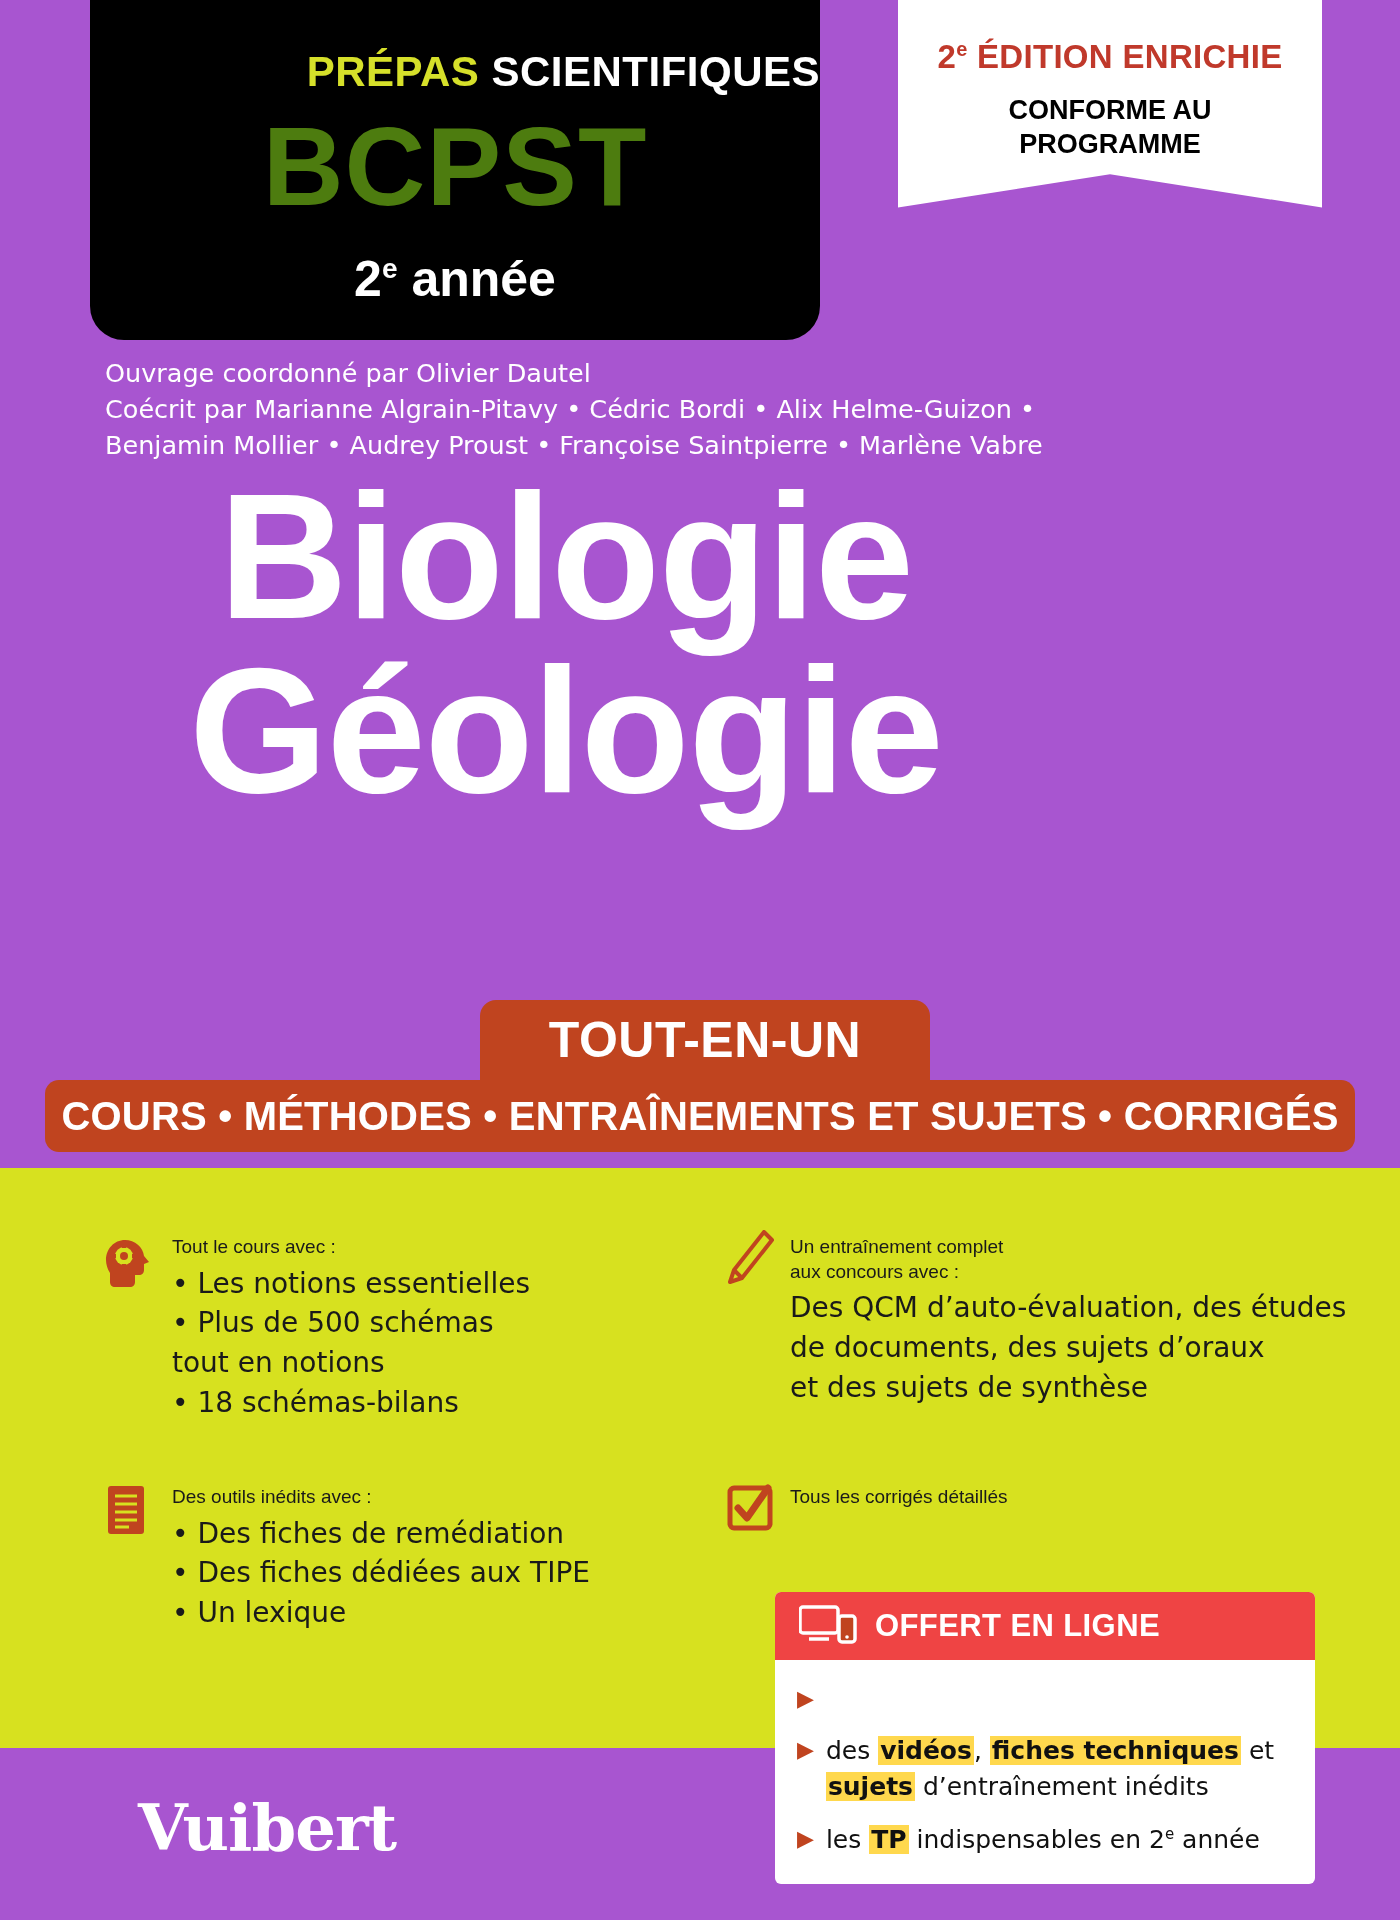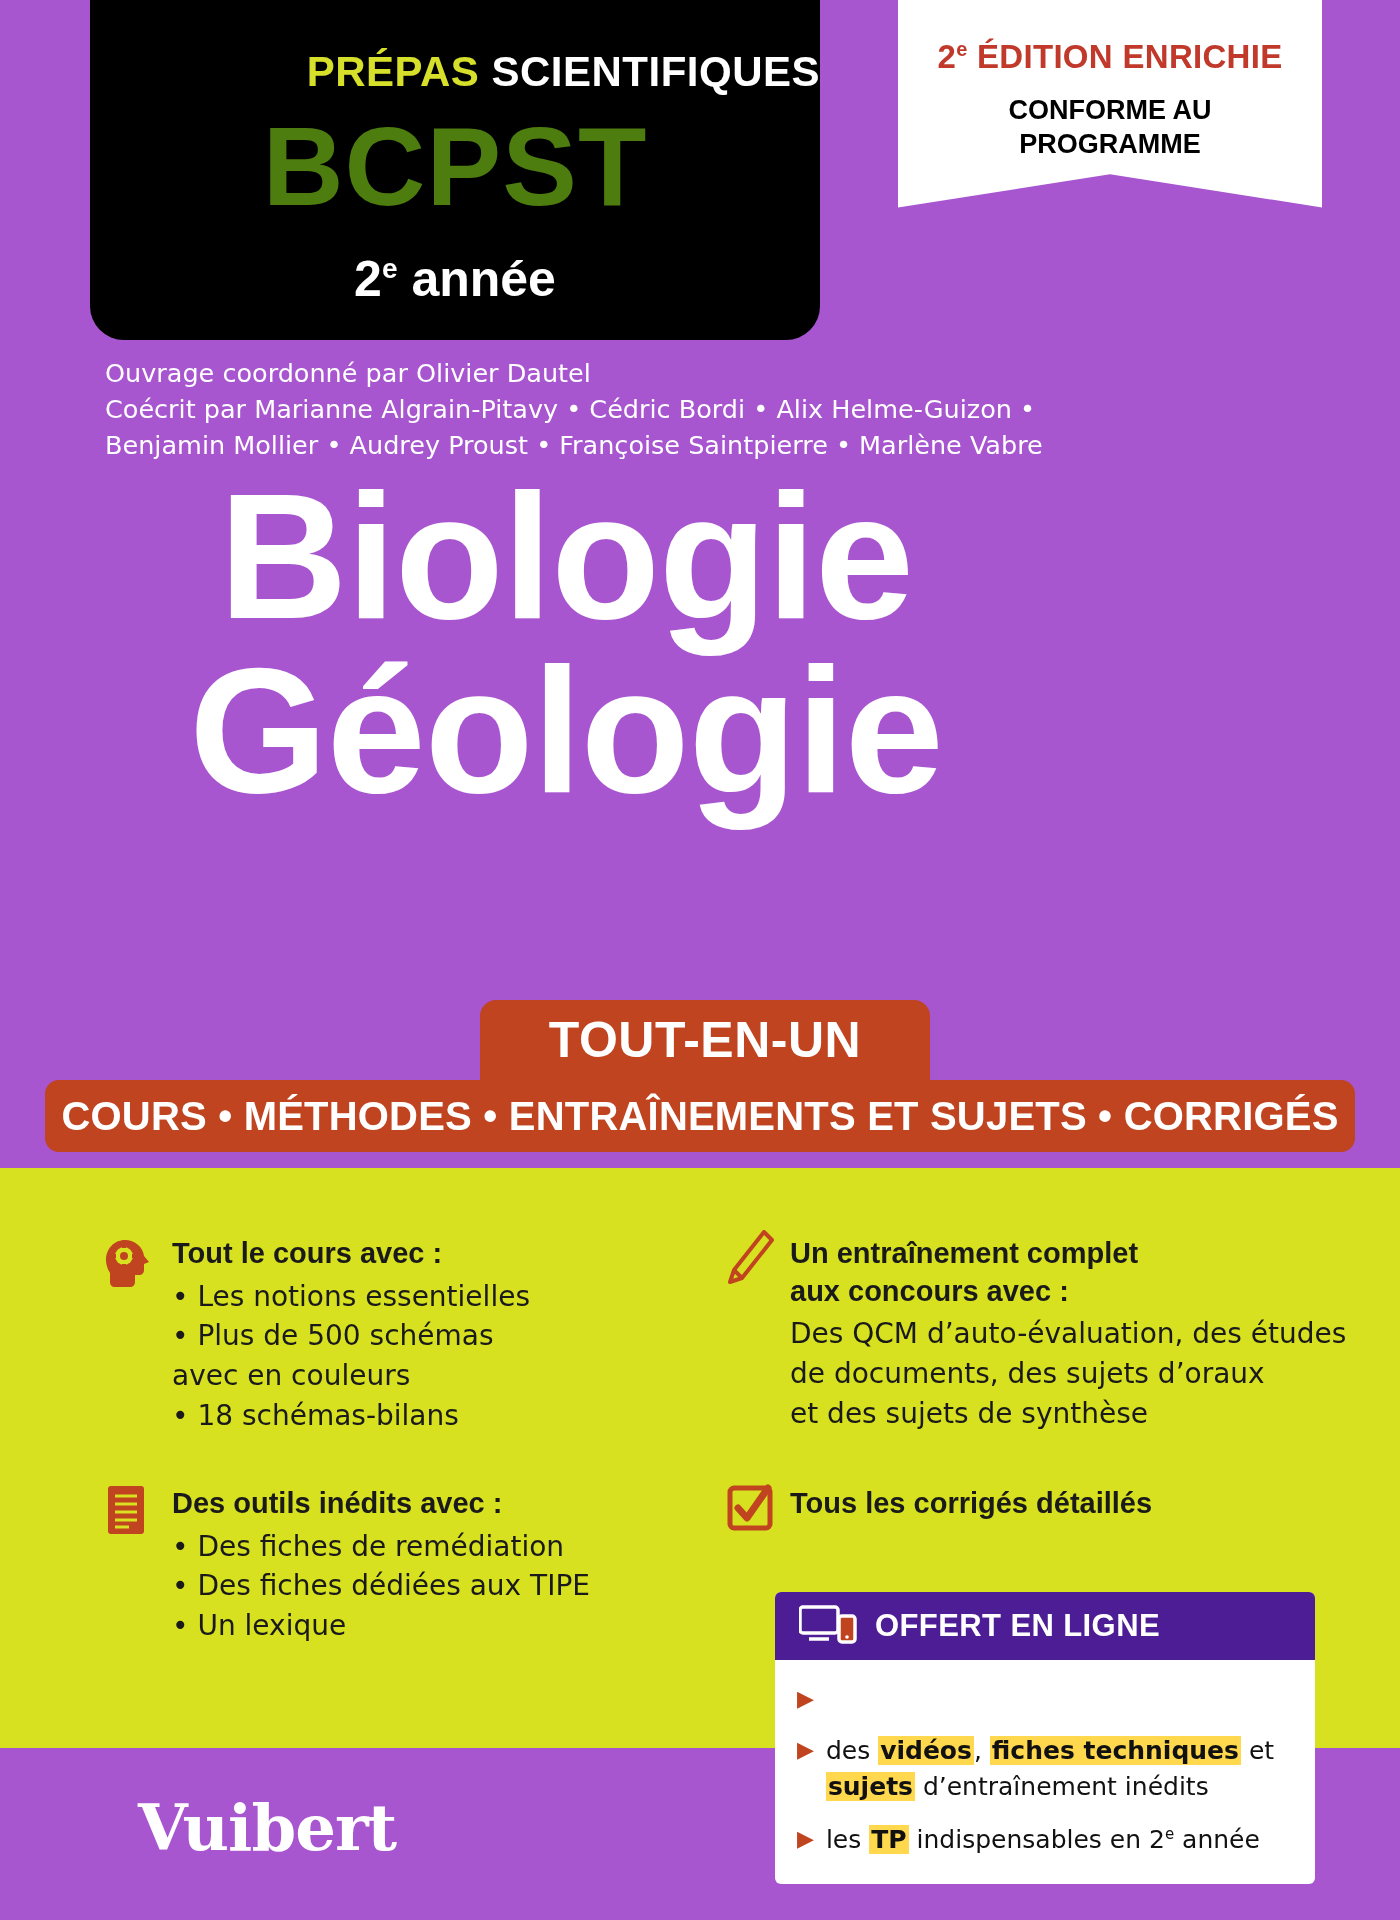--- a/index.html
+++ b/index.html
@@ -164,22 +164,22 @@
     width: 1400px;
     height: 580px;
     background: #d7e11f;
   }
 
   .feature {
     position: absolute;
     color: #1a1a1a;
   }
   .feature .f-title {
-    font-size: 29px;
-    font-weight: bold;
+    font-size: 19px;
+    font-weight: normal;
     line-height: 1.3;
   }
   .feature .f-body {
     font-size: 28px;
     line-height: 1.42;
     margin-top: 4px;
     font-family: "DejaVu Sans", sans-serif;
   }
   .feature .f-body div { white-space: nowrap; }
 
@@ -210,21 +210,21 @@
   .offert-box {
     position: absolute;
     left: 775px;
     top: 1592px;
     width: 540px;
     background: #fff;
     border-radius: 6px;
     overflow: hidden;
   }
   .offert-head {
-    background: #4c1d95;
+    background: #ef4444;
     height: 68px;
     display: flex;
     align-items: center;
     padding-left: 24px;
     gap: 18px;
   }
   .offert-head .oh-label {
     color: #fff;
     font-size: 31px;
     font-weight: bold;
@@ -342,21 +342,21 @@
       <rect x="6" y="8" width="40" height="40" rx="4" fill="none" stroke="#c0441f" stroke-width="5"></rect>
       <path d="M14 28 L23 38 L44 8" fill="none" stroke="#c0441f" stroke-width="7" stroke-linecap="round" stroke-linejoin="round"></path>
     </svg>
   </div>
 
   <div class="feature f1">
     <div class="f-title">Tout le cours avec :</div>
     <div class="f-body">
       <div>• Les notions essentielles</div>
       <div>• Plus de 500 schémas</div>
-      <div>   avec en couleurs</div>
+      <div>   tout en notions</div>
       <div>• 18 schémas-bilans</div>
     </div>
   </div>
 
   <div class="feature f2">
     <div class="f-title">Des outils inédits avec :</div>
     <div class="f-body">
       <div>• Des fiches de remédiation</div>
       <div>• Des fiches dédiées aux TIPE</div>
       <div>• Un lexique</div>

